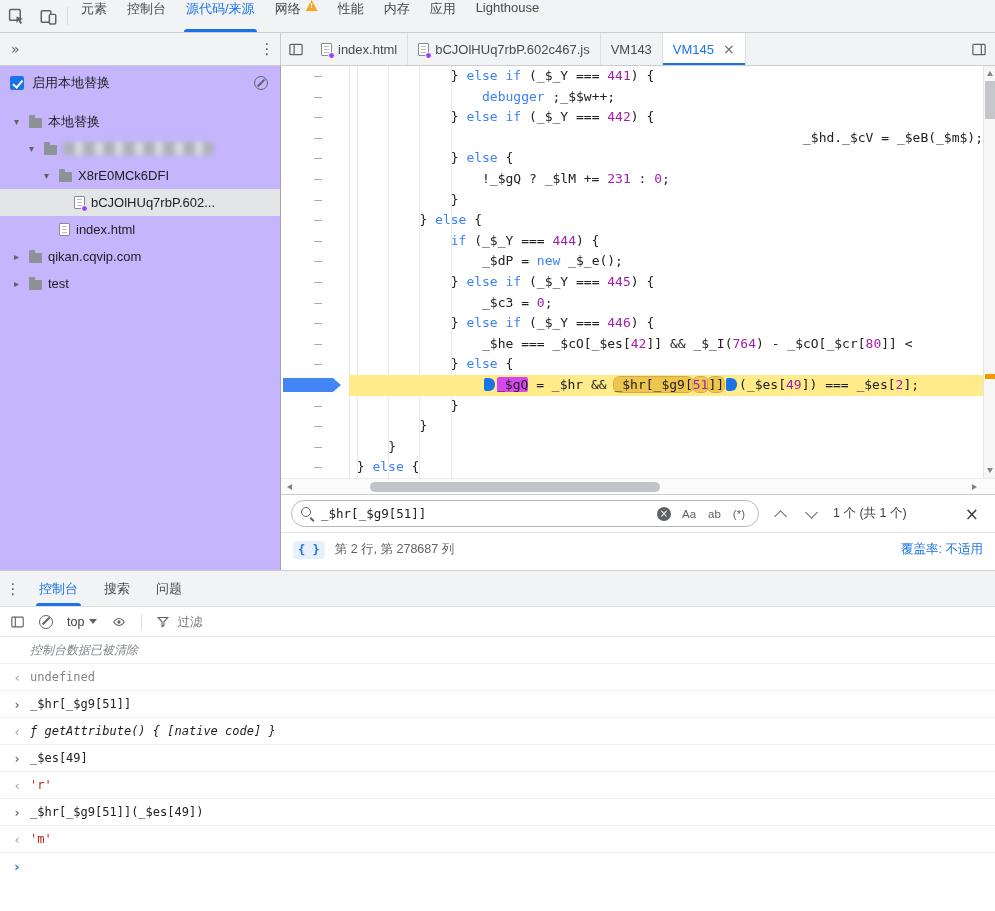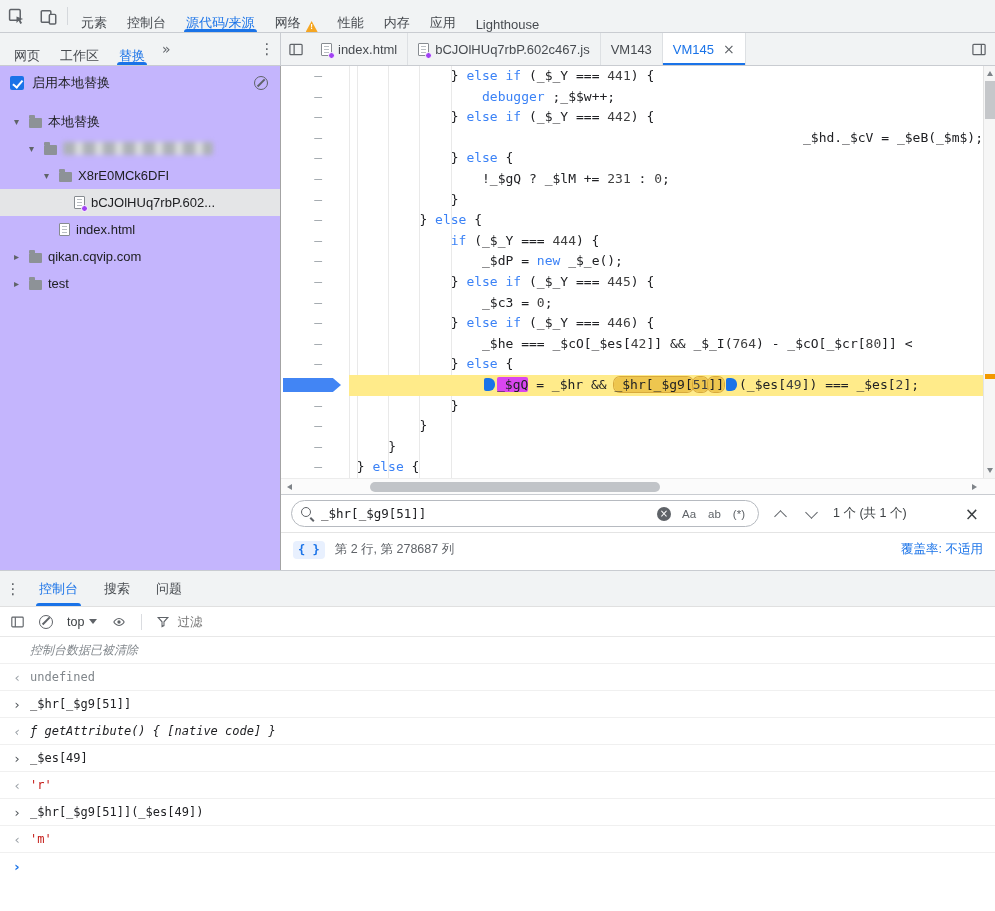--- a/index.html
+++ b/index.html
@@ -6,21 +6,21 @@
 html,body{width:995px;height:911px;overflow:hidden}
 body{background:#fff;color:#202124;font-family:"Liberation Sans",sans-serif;font-size:13px}
 .glyph{font-family:"DejaVu Sans",sans-serif}
 .devtools{display:flex;flex-direction:column;width:100%;height:100%}
 
 
 .main-toolbar{flex:0 0 33px;background:#f1f3f4;border-bottom:1px solid #c9ccd1;display:flex;align-items:stretch}
 .tool-icon{width:32px;display:flex;align-items:center;justify-content:center}
 .vdiv{width:1px;background:#d5d8dc;margin:7px 3px}
 .tabs-row{display:flex;align-items:stretch}
-.ptab{display:flex;align-items:flex-end;gap:5px;padding:0 10px;color:#474b50;position:relative;white-space:nowrap;cursor:default}
+.ptab{display:flex;align-items:flex-start;gap:5px;padding:0 10px;color:#474b50;position:relative;white-space:nowrap;cursor:default}
 .ptab.active{color:#1a73e8}
 .ptab.active::after{content:"";position:absolute;left:8px;right:8px;bottom:0;height:3px;border-radius:3px 3px 0 0;background:#1a73e8}
 .warn-badge{position:relative;width:12px;height:11px;background:#f5a623;clip-path:polygon(50% 0,100% 100%,0 100%)}
 .warn-badge::after{content:"!";position:absolute;left:0;right:0;bottom:0;text-align:center;font-size:8px;line-height:10px;color:#fff;font-weight:bold}
 
 
 .second-row{flex:0 0 33px;background:#f1f3f4;border-bottom:1px solid #c9ccd1;display:flex;min-width:0}
 .nav-strip{flex:0 0 281px;border-right:1px solid #c9ccd1;display:flex;align-items:stretch;padding-left:4px}
 .more-chev{display:flex;align-items:center;padding:0 7px;color:#5f6368;font-size:14px}
 .kebab{display:flex;align-items:center;justify-content:center;color:#5f6368;font-size:15px;width:26px}
@@ -59,21 +59,21 @@
 
 .editor{flex:1;min-width:0;display:flex;flex-direction:column;background:#fff}
 .code-area{flex:0 0 412px;display:flex;min-width:0;position:relative;overflow:hidden}
 .code-scroll{flex:1;min-width:0;position:relative;font-family:"DejaVu Sans Mono","Liberation Mono",monospace;font-size:13px;line-height:20.6px;overflow:hidden}
 .indent-guide{position:absolute;top:0;bottom:0;width:1px;background:#e9e9e9;z-index:0}
 .code-line{display:flex;height:20.6px;position:relative;z-index:1}
 .gutter{flex:0 0 68px;text-align:right;padding-right:27px;color:#9aa0a6;position:relative}
 .content-wrap{flex:1;min-width:0}
 .content{white-space:pre}
 .tok-k{color:#3b82f6}
-.tok-n{color:#404040}
+.tok-n{color:#a21caf}
 .tok-p{color:#202124}
 .code-line.exec .content-wrap{background:#ffeb8a}
 .exec-arrow{position:absolute;left:2px;top:3px;width:58px;height:14px;background:#4285f4;clip-path:polygon(0 0,86% 0,100% 50%,86% 100%,0 100%)}
 .bg-match{background:#eec64f;border-radius:6px;box-shadow:0 0 0 1px #d8a93c}
 .bg-box{background:#d946ef;border-radius:2px}
 .mk{display:inline-block;width:11px;height:13px;margin:0 2px;vertical-align:-2px;background:#1a73e8;border-radius:2px 6px 6px 2px}
 
 
 .vscroll{flex:0 0 12px;background:#f6f6f6;border-left:1px solid #e3e3e3;position:relative}
 .sb-btn{position:absolute;left:0;width:12px;height:13px;display:flex;align-items:center;justify-content:center}
@@ -179,31 +179,20 @@
           <span>应用</span>
         </div>
         <div class="ptab">
           <span>Lighthouse</span>
         </div>
       </div>
   </div>
 
   <div class="second-row">
     <div class="nav-strip">
-      <div class="tabs-row" id="nav-tabs">
-          <div class="ptab">
-            <span>网页</span>
-          </div>
-          <div class="ptab">
-            <span>工作区</span>
-          </div>
-          <div class="ptab active">
-            <span>替换</span>
-          </div>
-        </div>
       <div class="more-chev glyph">»</div>
       <div class="kebab glyph">⋮</div>
     </div>
     <div class="editor-strip">
       <div class="strip-icon">
         <svg width="16" height="15" viewBox="0 0 16 16">
             <rect x="1.5" y="2.5" width="13" height="11" rx="1" fill="none" stroke="#5f6368" stroke-width="1.3"></rect>
             <line x1="6" y1="2.5" x2="6" y2="13.5" stroke="#5f6368" stroke-width="1.3"></line>
           </svg>
       </div>

